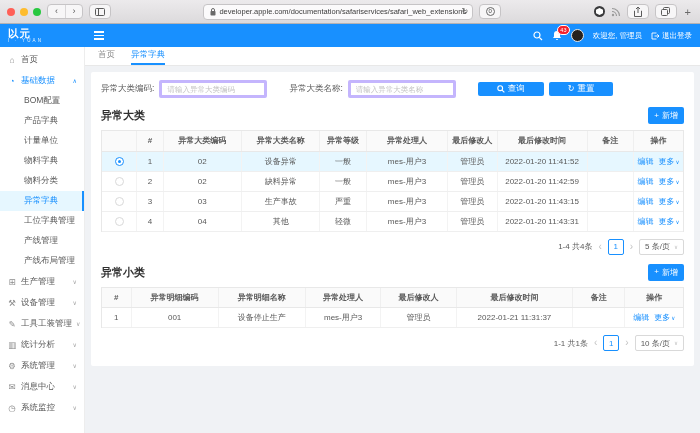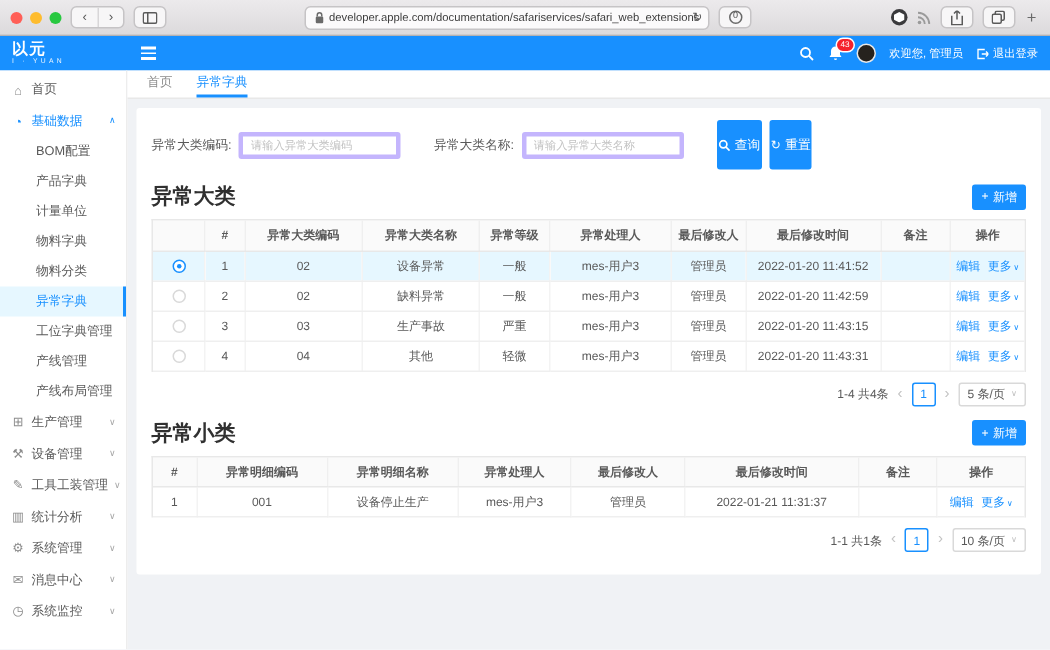--- a/index.html
+++ b/index.html
@@ -72,28 +72,28 @@
   .card { background:#fff; border-radius:2px; padding:8px 10px 6px; }
 
   .filter-row { display:flex; align-items:center; gap:5px; font-size:8.5px;
     color:#595959; margin-bottom:9px; }
   .filter-row label { flex:none; }
   .filter-row input { width:108px; height:18px; border:3px solid #c4b5fd; border-radius:2px;
     font-size:7.5px; padding:0 5px; color:#333; outline:none;
     font-family:"Liberation Sans","DejaVu Sans",sans-serif; }
   .filter-row input::placeholder { color:#c3c3c3; }
   .gap { width:12px; flex:none; }
-  .btn { background:#1890ff; color:#fff; border:none; border-radius:2px; height:33px;
-    padding:0 1px; font-size:8.5px; display:inline-flex; align-items:center; gap:3px;
+  .btn { background:#1890ff; color:#fff; border:none; border-radius:2px; height:14px;
+    padding:0 19px; font-size:8.5px; display:inline-flex; align-items:center; gap:3px;
     cursor:pointer; font-family:inherit; }
   .btn .bic { font-size:8px; line-height:1; }
 
   .section-head { display:flex; justify-content:space-between; align-items:center;
     margin:2px 0 6px; }
-  .section-title { font-size:14px; font-weight:bold; color:#303030; }
+  .section-title { font-size:11px; font-weight:bold; color:#303030; }
   .btn.small { height:17px; padding:0 6px; font-size:8px; }
 
   table { width:100%; border-collapse:collapse; table-layout:fixed; font-size:8px;
     color:#595959; }
   .tbl-wrap { border:1px solid #e8e8e8; border-bottom:none; }
   th { background:#fafafa; font-weight:bold; height:20px; border-bottom:1px solid #e8e8e8;
     border-right:1px solid #efefef; text-align:center; white-space:nowrap; overflow:hidden; }
   td { height:20px; text-align:center; border-bottom:1px solid #efefef;
     border-right:1px solid #f3f3f3; white-space:nowrap; overflow:hidden; }
   th:last-child, td:last-child { border-right:none; }

